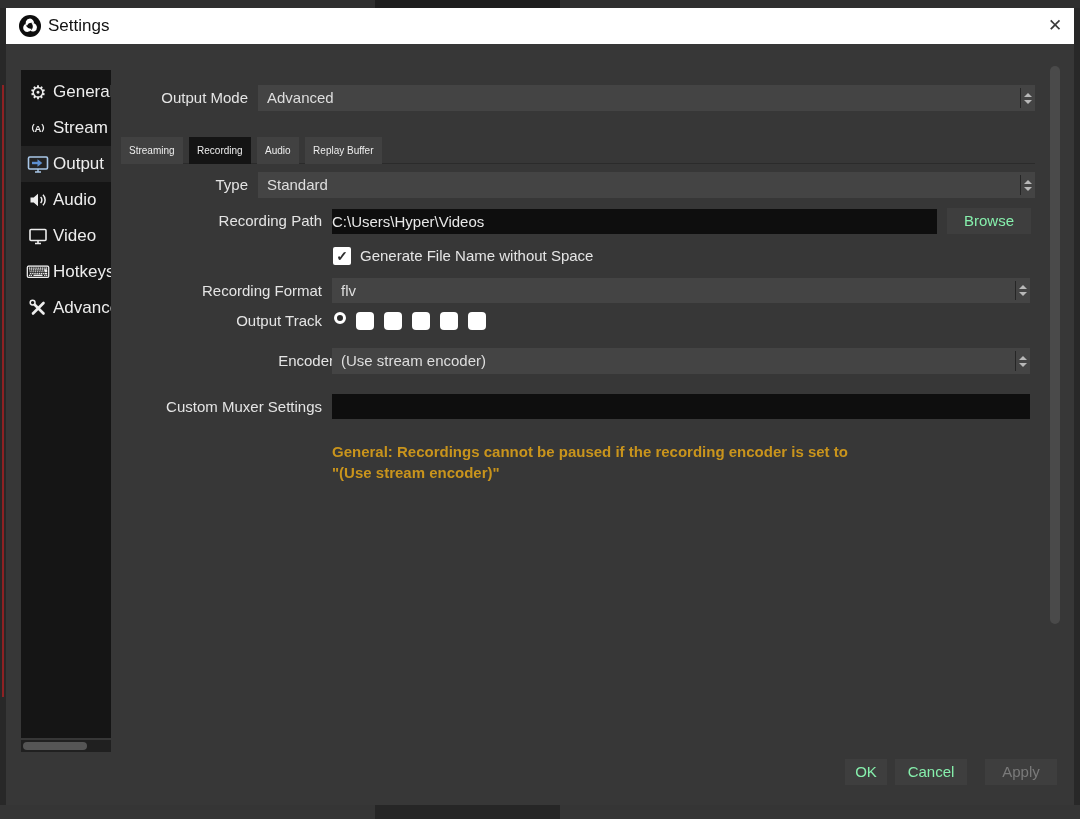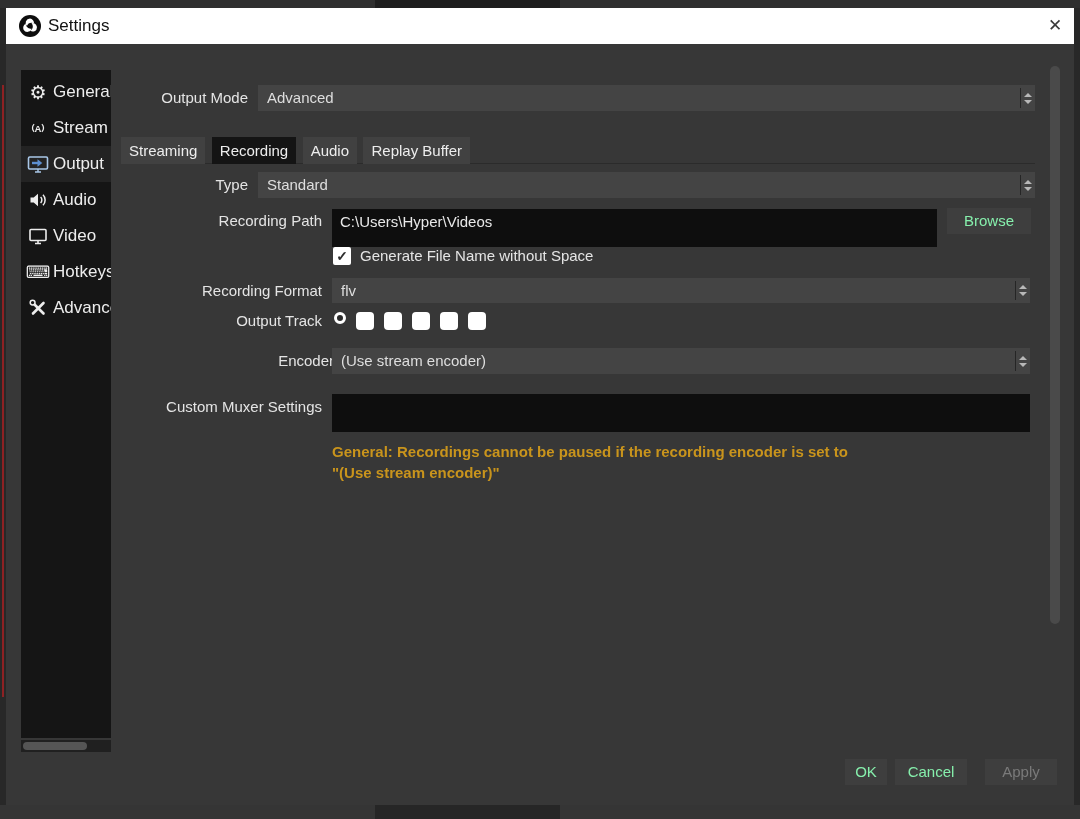--- a/index.html
+++ b/index.html
@@ -37,30 +37,30 @@
   
   .flabel{position:absolute;text-align:right;color:#e4e4e4;font-size:15px;height:26px;line-height:26px;}
   .combo{position:absolute;height:26px;background:#444444;color:#dedede;font-size:15px;line-height:26px;
          padding-left:9px;}
   .combo .arr{position:absolute;right:0;top:3px;bottom:3px;width:15px;border-left:1px solid rgba(0,0,0,.45);
               display:flex;flex-direction:column;align-items:center;justify-content:center;gap:3px;}
   .tri-up{width:0;height:0;border-left:4px solid transparent;border-right:4px solid transparent;
           border-bottom:4px solid #b8b8b8;}
   .tri-dn{width:0;height:0;border-left:4px solid transparent;border-right:4px solid transparent;
           border-top:4px solid #b8b8b8;}
-  .tinput{position:absolute;height:38px;background:#0e0e0e;color:#e8e8e8;font-size:15px;line-height:25px;
-          padding-left:8px;}
+  .tinput{position:absolute;height:25px;background:#0e0e0e;color:#e8e8e8;font-size:15px;line-height:25px;
+          }
   .btn{position:absolute;height:26px;background:#3e3e3e;color:#86efac;font-size:15px;line-height:26px;
        text-align:center;cursor:default;}
   .btn.disabled{color:#7a7a7a;}
 
   
   .tabstrip{left:121px;top:137px;width:914px;height:27px;border-bottom:1px solid #2b2b2b;}
   .tab{position:relative;display:inline-block;height:27px;line-height:27px;padding:0 8px;margin-right:2px;
-       background:#414141;color:#ededed;font-size:15px;vertical-align:top;}
+       background:#414141;color:#ededed;font-size:10px;vertical-align:top;}
   .tab.sel{background:#141414;text-align:center;}
 
   
   .chk{left:333px;top:247px;width:18px;height:18px;background:#ffffff;border-radius:2px;text-align:center;
        line-height:18px;font-size:14px;font-weight:bold;color:#2e2e2e;}
   .chk-label{left:360px;top:246px;height:20px;line-height:20px;color:#e5e5e5;font-size:15px;position:absolute;}
 
   
   .at-row{left:334px;top:312px;display:flex;gap:10px;}
   .at{display:inline-block;width:18px;height:18px;}

